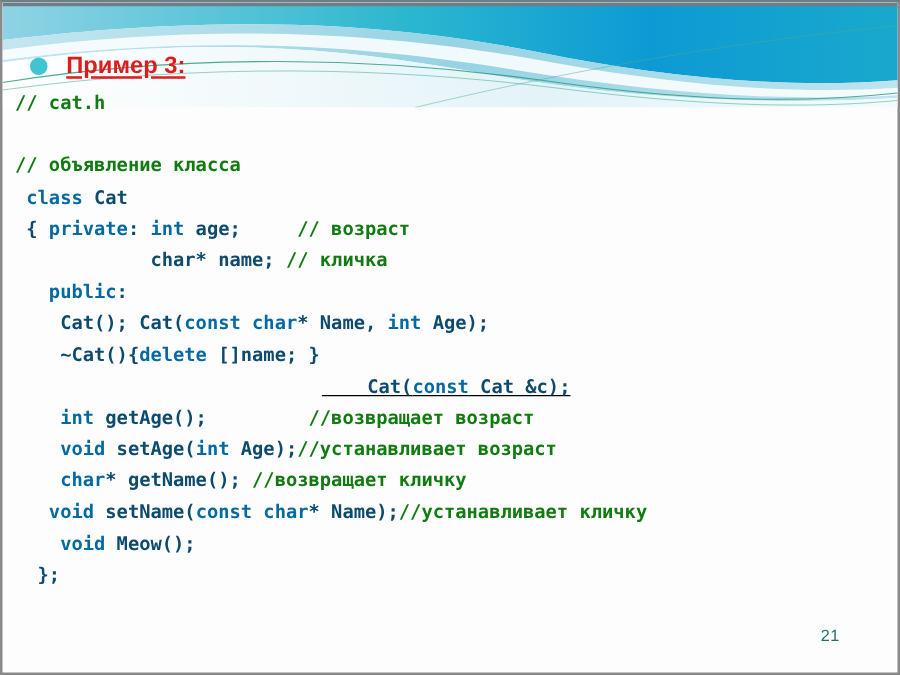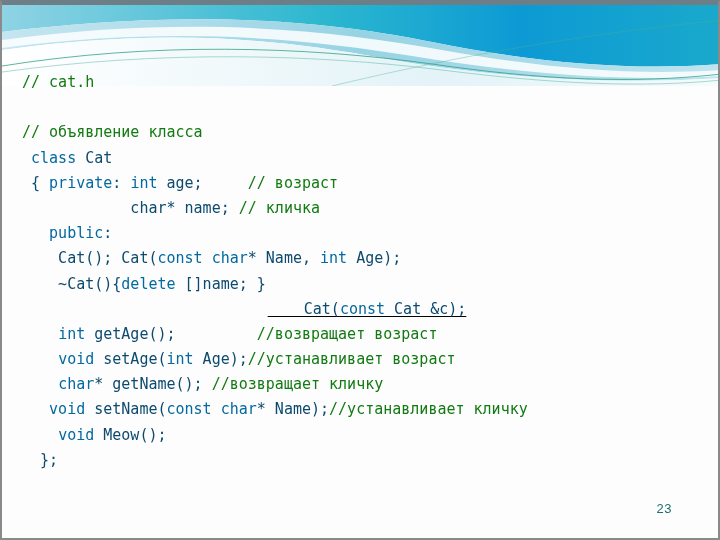--- a/index.html
+++ b/index.html
@@ -57,25 +57,25 @@
     text-decoration: underline;
     text-decoration-thickness: 2px;
     text-underline-offset: 3px;
     white-space: pre;
   }
 
   
   #code {
     position: absolute;
     top: 68px;
-    left: 20px;
+    left: 10px;
     width: 690px;
     font-family: "DejaVu Sans Mono", "Liberation Mono", monospace;
     font-size: 15px;
-    font-weight: normal;
+    font-weight: bold;
     line-height: 25.2px;
     white-space: pre;
     color: #000000;
   }
   .ln { display: block; height: 25.2px; }
   .kw   { color: #0369a1; }   
   .cmt  { color: #117a11; }   
   .id   { color: #0c4a6e; }   
   .u    { text-decoration: underline; text-decoration-thickness: 1px; text-underline-offset: 2px; text-align: center; }
 
@@ -127,18 +127,22 @@
 
       <path d="M0,38 C180,14 320,26 440,48 C540,66 630,74 720,68 L720,74
                C620,80 520,72 410,54 C300,36 170,24 0,46 Z" fill="#ffffff" opacity="0.85"></path>
 
       <path d="M0,64 C150,40 300,44 430,62 C540,78 630,82 720,72" fill="none" stroke="#2e9e7e" stroke-width="0.9" opacity="0.85"></path>
       <path d="M0,70 C160,48 310,52 440,68 C550,82 640,86 720,78" fill="none" stroke="#3aa98a" stroke-width="0.7" opacity="0.6"></path>
       <path d="M330,84 C430,60 560,34 720,18" fill="none" stroke="#49b08f" stroke-width="0.7" opacity="0.55"></path>
     </svg>
   </div>
 
+  <div id="title-row">
+    <span id="title-bullet"></span>
+    <span id="title-text">Пример 3:</span>
+  </div>
 
   <div id="code"><span class="ln"><span class="cmt">// cat.h</span></span><span class="ln">&nbsp;</span><span class="ln"><span class="cmt">// объявление класса</span></span><span class="ln"><span class="id"> </span><span class="kw">class</span><span class="id"> Cat</span></span><span class="ln"><span class="id"> { </span><span class="kw">private</span><span class="id">: </span><span class="kw">int</span><span class="id"> age;     </span><span class="cmt">// возраст</span></span><span class="ln"><span class="id">            char* name; </span><span class="cmt">// кличка</span></span><span class="ln"><span class="id">   </span><span class="kw">public</span><span class="id">:</span></span><span class="ln"><span class="id">    Cat(); Cat(</span><span class="kw">const char</span><span class="id">* Name, </span><span class="kw">int</span><span class="id"> Age);</span></span><span class="ln"><span class="id">    ~Cat(){</span><span class="kw">delete</span><span class="id"> []name; }</span></span><span class="ln u"><span class="id">    Cat(</span><span class="kw">const</span><span class="id"> Cat &amp;c);</span></span><span class="ln"><span class="id">    </span><span class="kw">int</span><span class="id"> getAge();         </span><span class="cmt">//возвращает возраст</span></span><span class="ln"><span class="id">    </span><span class="kw">void</span><span class="id"> setAge(</span><span class="kw">int</span><span class="id"> Age);</span><span class="cmt">//устанавливает возраст</span></span><span class="ln"><span class="id">    </span><span class="kw">char</span><span class="id">* getName(); </span><span class="cmt">//возвращает кличку</span></span><span class="ln"><span class="id">   </span><span class="kw">void</span><span class="id"> setName(</span><span class="kw">const char</span><span class="id">* Name);</span><span class="cmt">//устанавливает кличку</span></span><span class="ln"><span class="id">    </span><span class="kw">void</span><span class="id"> Meow();</span></span><span class="ln"><span class="id">  };</span></span></div>
 
-  <div id="page-number">23</div>
+  <div id="page-number">21</div>
 
 </div>
 
 </body></html>

